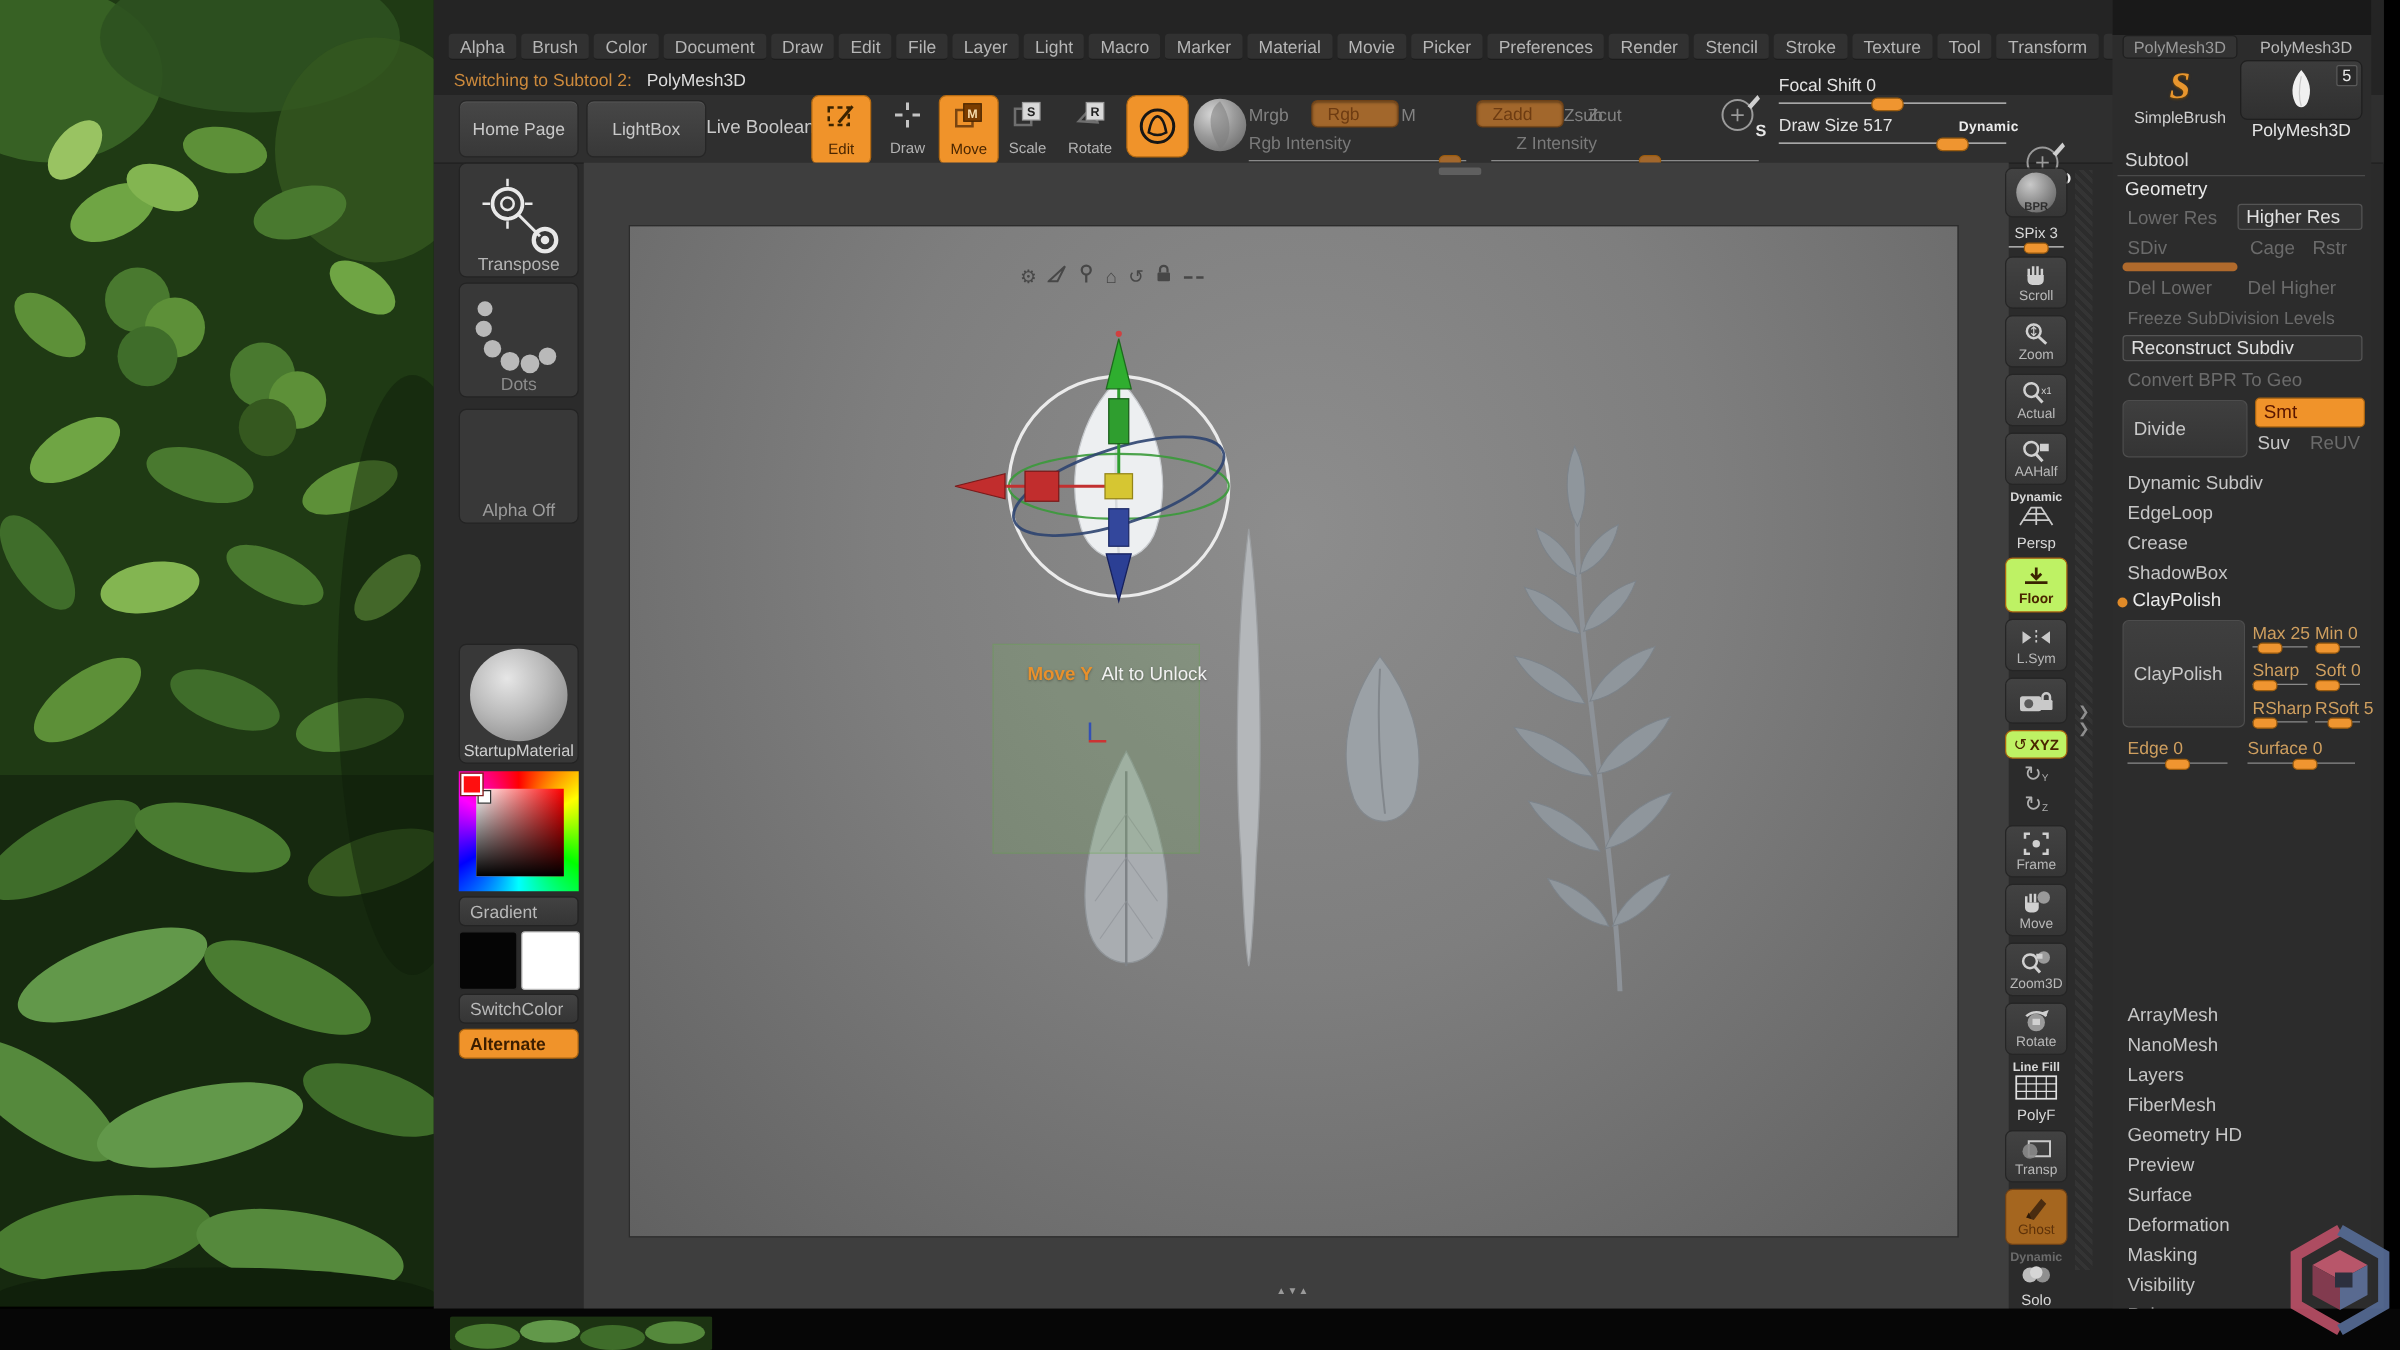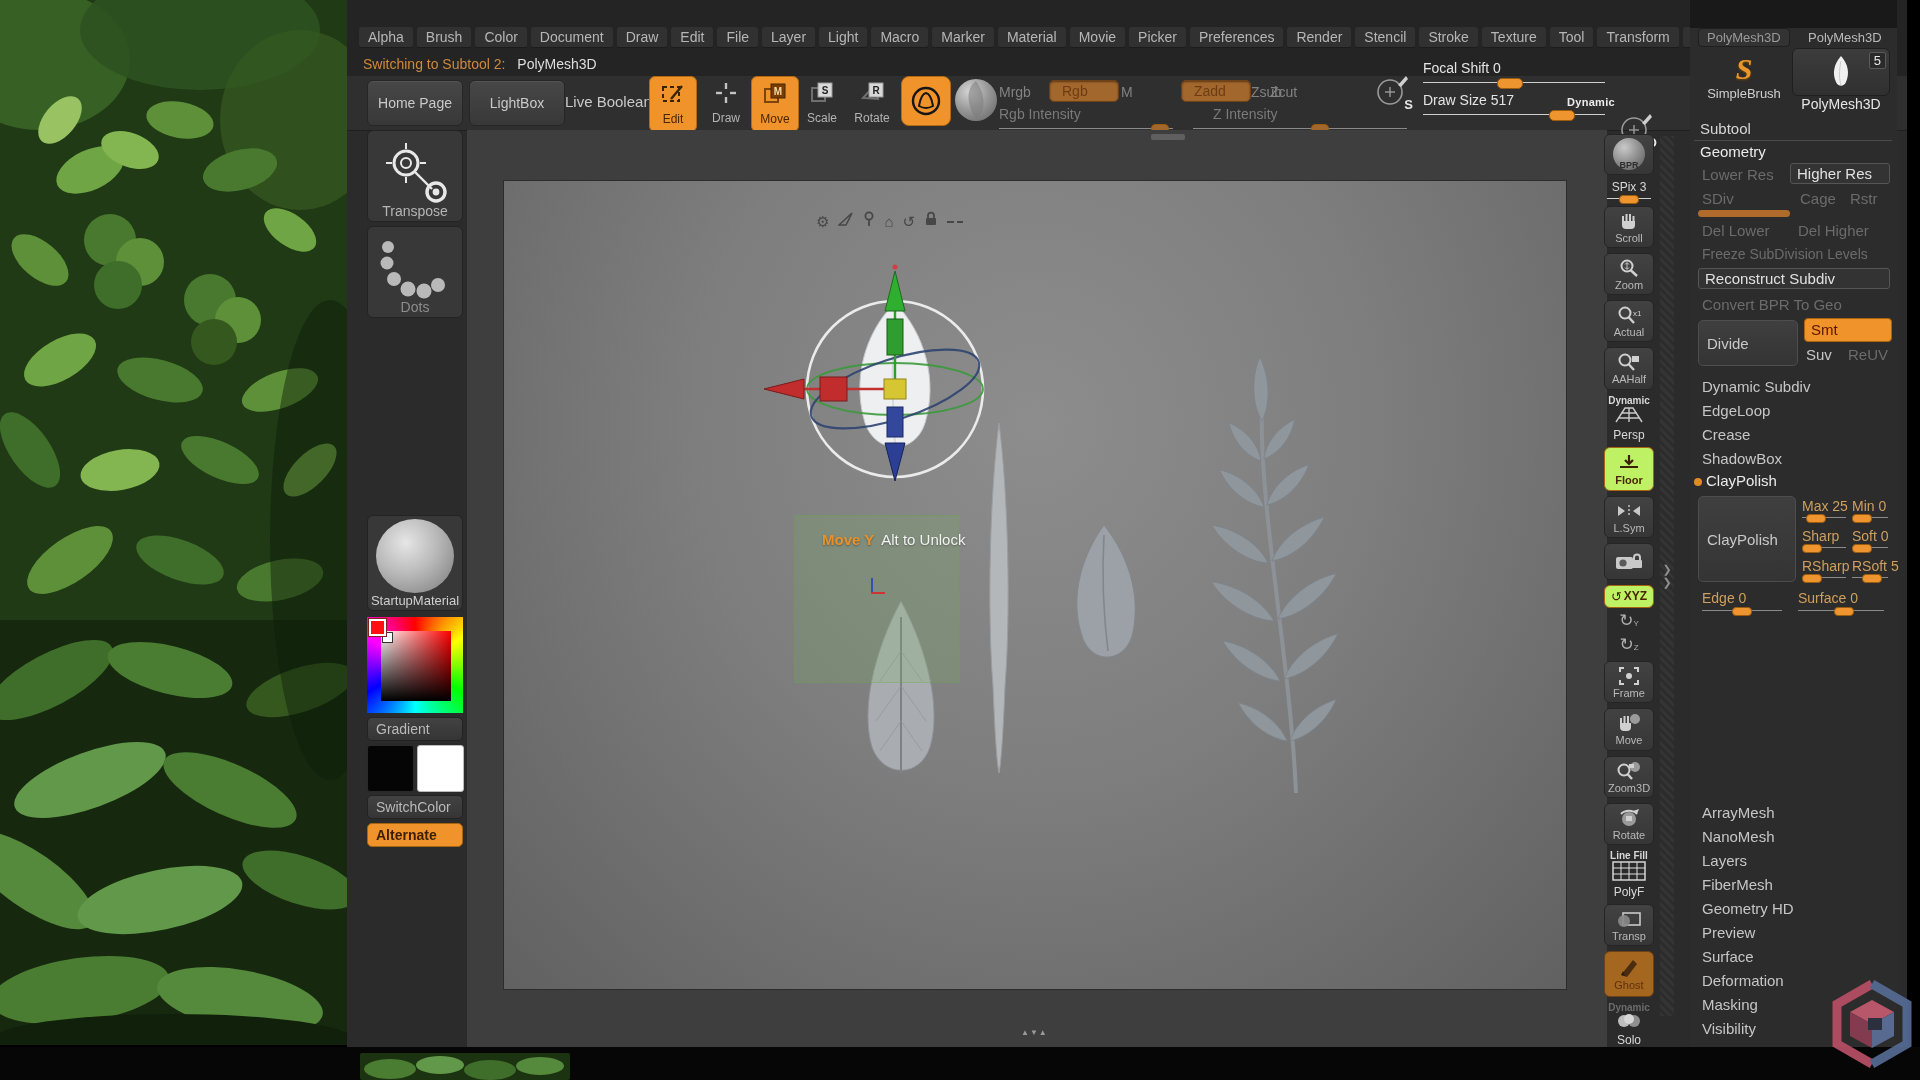--- a/index.html
+++ b/index.html
@@ -318,20 +318,23 @@
             <circle cx="10" cy="8" r="6"></circle>
             <circle cx="9" cy="24" r="6.5"></circle>
             <circle cx="16" cy="40" r="7"></circle>
             <circle cx="30" cy="50" r="7.5"></circle>
             <circle cx="46" cy="52" r="7.5"></circle>
             <circle cx="60" cy="46" r="7"></circle>
           </g>
       </svg>
       <span>Dots</span>
     </div>
+    <div class="abs lp-tile" style="left:20px;top:327px;width:96px;height:92px;">
+      <span>Alpha Off</span>
+    </div>
     <div class="abs lp-tile" style="left:20px;top:515px;width:96px;height:96px;color:#cfcfcf;font-size:13px;">
       <div style="width:78px;height:74px;border-radius:50%;background:radial-gradient(circle at 38% 32%, #e6e6e6 0%, #b9b9b9 45%, #787878 100%);"></div>
       <span>StartupMaterial</span>
     </div>
 
     <div class="abs" style="left:20px;top:617px;width:96px;height:96px;background:conic-gradient(#ff0000,#ffff00,#00ff00,#00ffff,#0000ff,#ff00ff,#ff0000);">
       <div class="abs" style="left:14px;top:14px;width:70px;height:70px;background:linear-gradient(to right,#ffffff,#ff0000);">
         <div class="abs" style="left:0;top:0;width:70px;height:70px;background:linear-gradient(to bottom,rgba(0,0,0,0),#000);"></div>
         <div class="abs" style="left:1px;top:1px;width:9px;height:9px;background:#fff;border:1px solid #333;"></div>
       </div>

